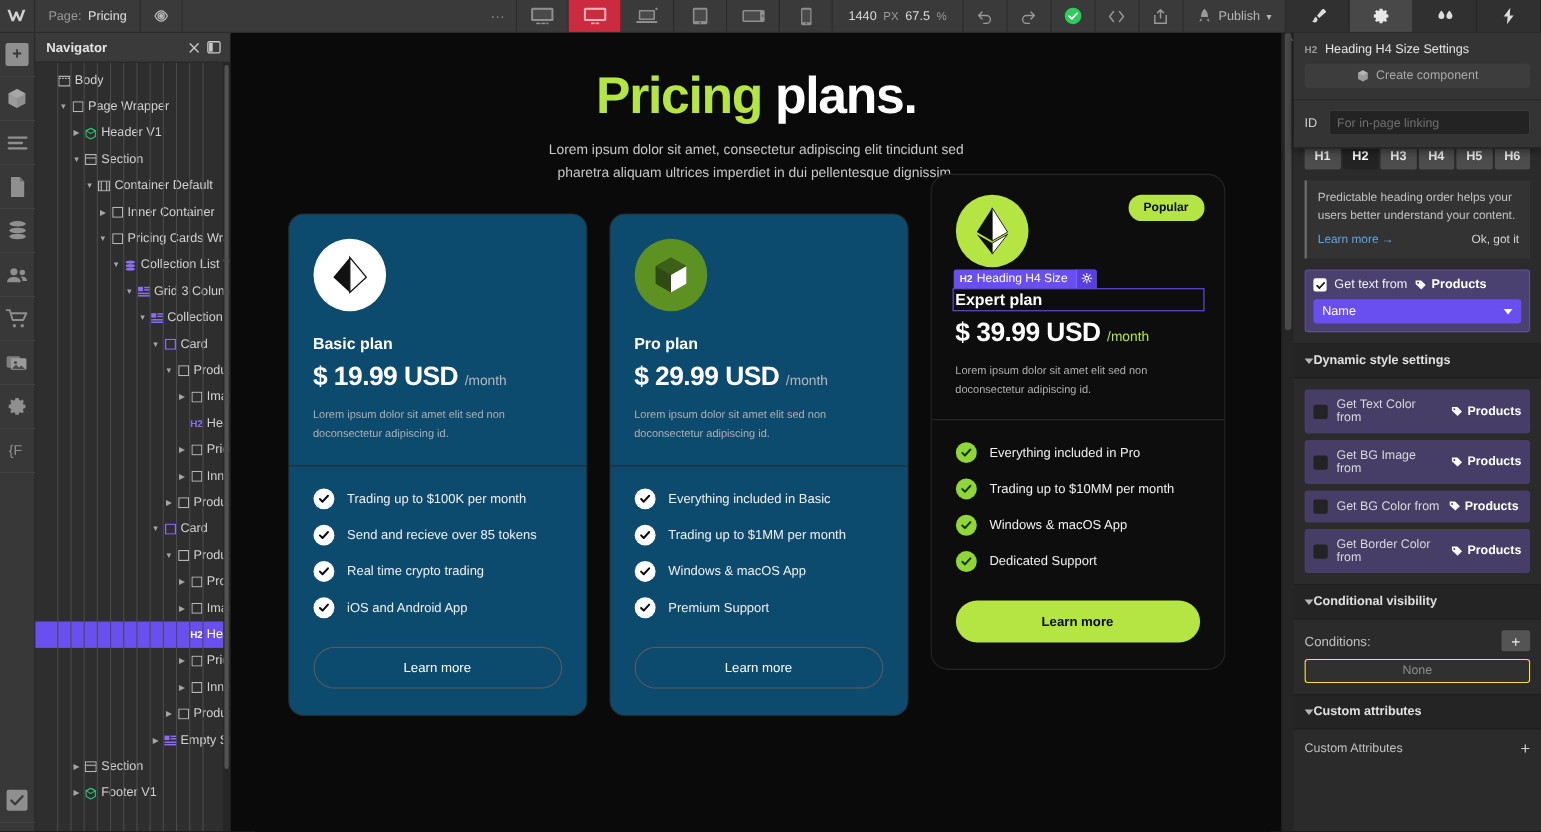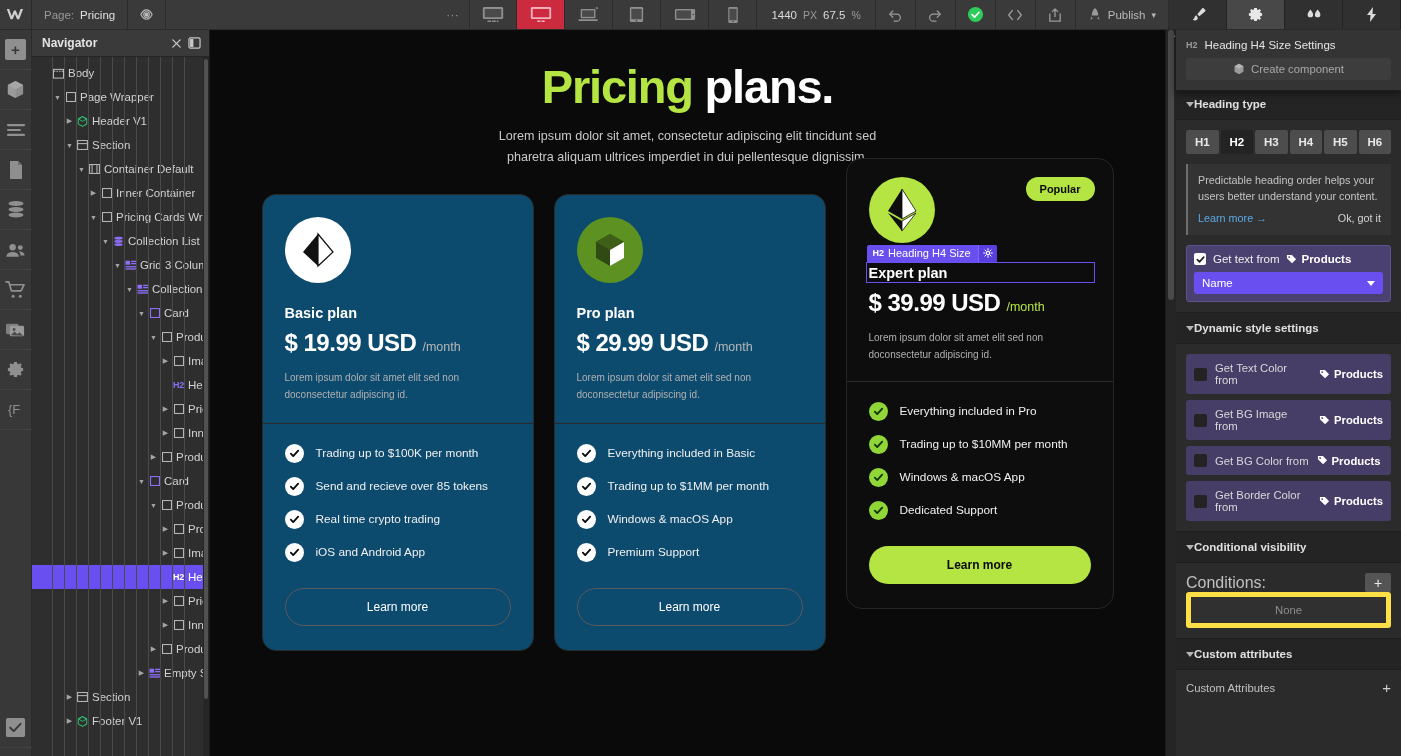--- a/index.html
+++ b/index.html
@@ -235,27 +235,27 @@
   .cms-select .dn { width:0;height:0;border-left:4px solid transparent;border-right:4px solid transparent;border-top:5px solid #fff; }
 
   .dyn-row {
     background: #463e67; border-radius: 3px; padding: 8px; margin-bottom: 6px;
     display: flex; align-items: center; gap: 8px; font-size: 11.3px; color: #d8d8d8;
   }
   .dyn-row:last-child { margin-bottom: 0; }
   .dyn-chk { width: 13px; height: 13px; background: #232323; border-radius: 2px; flex: 0 0 13px; }
 
   .cond-row { display: flex; align-items: center; justify-content: space-between; }
-  .cond-lbl { font-size: 16px; color: #c0c0c0; }
+  .cond-lbl { font-size: 12px; color: #c0c0c0; }
   .plusbtn {
     width: 26px; height: 19px; background: #545454; border-radius: 2px; color: #ececec;
     display: flex; align-items: center; justify-content: center; font-size: 14px; line-height: 1;
   }
   .none-box {
-    margin-top: 0; height: 36px; background: #303030; border: 5px solid #fde047; border-radius: 3px;
+    margin-top: 7px; height: 22px; background: #303030; border: 1px solid #fde047; border-radius: 3px;
     display: flex; align-items: center; justify-content: center; font-size: 11.3px; color: #8d8d8d;
   }
   .ca-row { display:flex; align-items:center; justify-content:space-between; padding: 10px 10px 6px; }
   .ca-lbl { font-size: 11.3px; color: #c0c0c0; }
   .ca-plus { color: #cfcfcf; font-size: 15px; line-height: 1; }
 
   
   .flyout {
     position: absolute; left: 10px; right: 0; top: 0; background: #343434;
     border-bottom: 1px solid #1e1e1e; box-shadow: 0 2px 8px rgba(0,0,0,.5); z-index: 20;
@@ -1150,17 +1150,21 @@
           <span class="fly-h2">H2</span>
           <span>Heading H4 Size Settings</span>
         </div>
         <div class="fly-comp">
           <svg width="12" height="12" viewBox="0 0 14 14">
               <path d="M7 1l5.2 2.8v6.4L7 13 1.8 10.2V3.8z" fill="#9a9a9a"></path>
               <path d="M7 1l5.2 2.8L7 6.6 1.8 3.8z" fill="#b4b4b4"></path>
             </svg>
           <span>Create component</span>
         </div>
+        <div class="fly-id">
+          <span class="lbl">ID</span>
+          <span class="inp">For in-page linking</span>
+        </div>
       </div>
     </div>
 
   </div>
 </div>
 
 </body></html>

